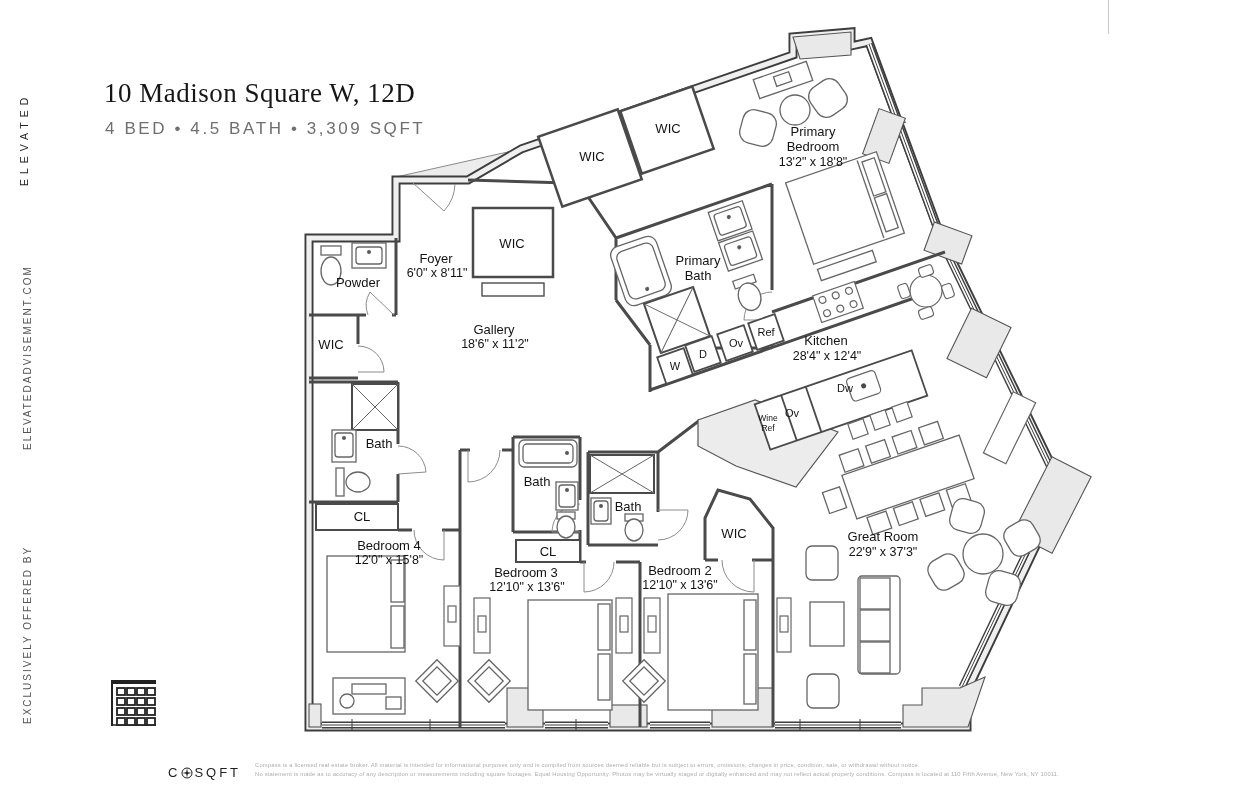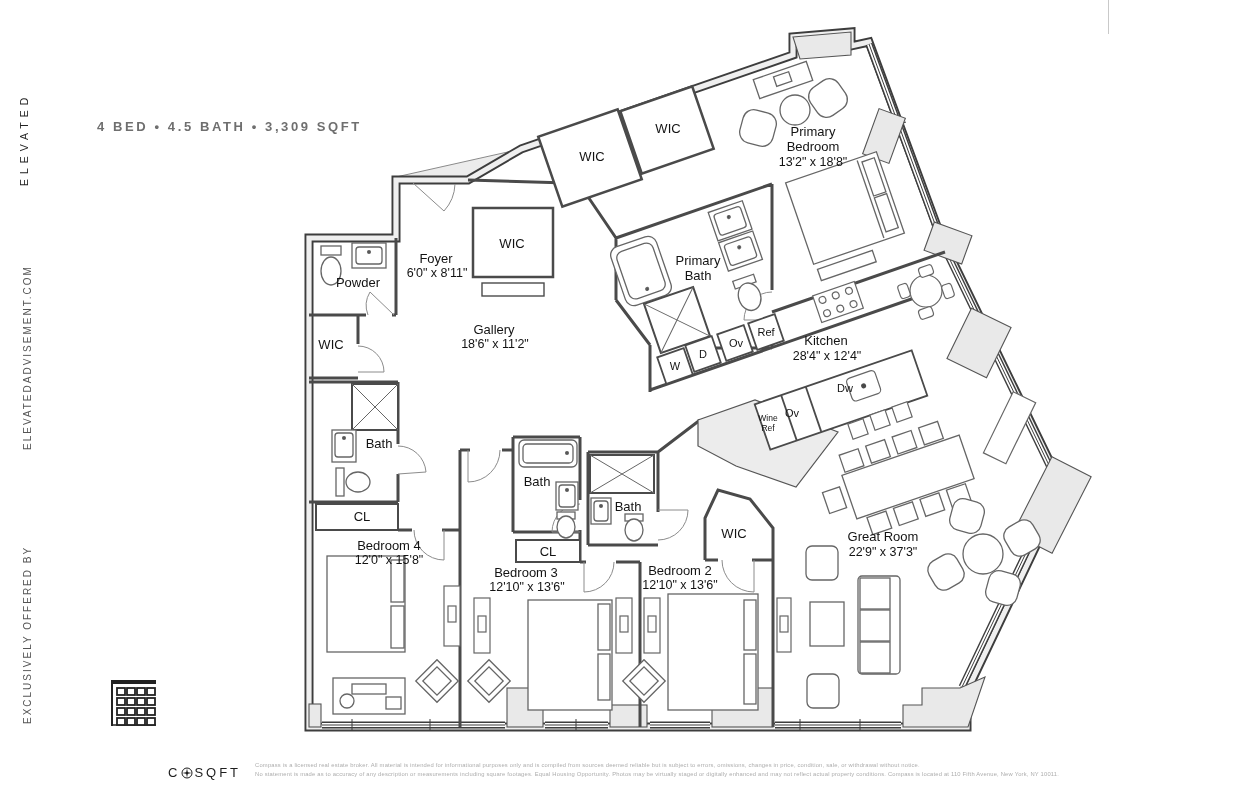--- a/index.html
+++ b/index.html
@@ -5,22 +5,22 @@
   html,body{margin:0;padding:0;background:#ffffff;}
   #canvas{position:relative;width:1236px;height:800px;background:#fff;overflow:hidden;
           font-family:"Liberation Sans",sans-serif;}
   .vtext{position:absolute;writing-mode:vertical-rl;transform:rotate(180deg);
          color:#3a3a3a;font-size:10px;letter-spacing:2px;white-space:nowrap;}
   #brand-elevated{left:18px;top:66px;height:120px;font-size:10.5px;letter-spacing:5px;color:#222;}
   #brand-site{left:22px;top:300px;height:150px;color:#555;}
   #brand-offered{left:22px;top:584px;height:140px;color:#555;}
   #page-title{position:absolute;left:104px;top:78px;font-family:"Liberation Serif",serif;
               font-size:27px;color:#161616;letter-spacing:0.5px;}
-  #page-subtitle{position:absolute;left:97px;top:119px;font-size:13px;letter-spacing:2.6px;
-                 color:#6f6f6f;font-weight:bold;}
+  #page-subtitle{position:absolute;left:105px;top:119px;font-size:17px;letter-spacing:2.6px;
+                 color:#6f6f6f;}
   #corner-tick{position:absolute;left:1108px;top:0;width:1px;height:34px;background:#c9c9c9;}
   #plan-wrap{position:absolute;left:0;top:0;width:1236px;height:800px;}
   svg text{font-family:"Liberation Sans",sans-serif;fill:#131313;}
   .rname{font-size:13px;}
   .rdims{font-size:12.5px;}
   .rsmall{font-size:11px;}
   .rtiny{font-size:8.5px;}
   #footer{position:absolute;left:168px;top:761px;display:flex;align-items:flex-start;}
   #compass-logo{font-size:13px;letter-spacing:3px;color:#1e1e1e;display:flex;align-items:center;
                 margin-right:14px;margin-top:4px;}
@@ -30,20 +30,21 @@
 </style>
 </head>
 <body>
 
 <div id="canvas">
 
   <div id="brand-elevated" class="vtext">ELEVATED</div>
   <div id="brand-site" class="vtext">ELEVATEDADVISEMENT.COM</div>
   <div id="brand-offered" class="vtext">EXCLUSIVELY OFFERED BY</div>
 
+  <div id="page-title">10 Madison Square W, 12D</div>
   <div id="page-subtitle">4 BED • 4.5 BATH • 3,309 SQFT</div>
   <div id="corner-tick"></div>
 
   <div id="plan-wrap">
   <svg width="1236" height="800" viewBox="0 0 1236 800">
 
     <polygon points="396,177 521,149 468,180" fill="#ececec" stroke="#8a8a8a" stroke-width="1"></polygon>
 
     <g>
       <path d="M 521,149 L 793,55 L 793,37 L 851,32 L 851,46 L 869,42 L 941,237 L 1063,489 L 967,691 L 967,727 L 309,727 L 309,238 L 396,238 L 396,180 L 468,180 Z" fill="none" stroke="#3d3d3d" stroke-width="9"></path>

